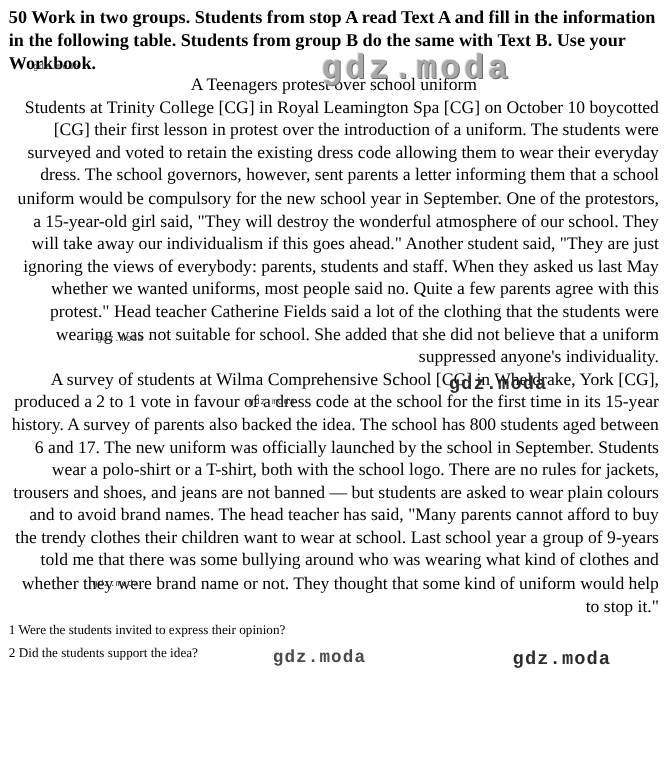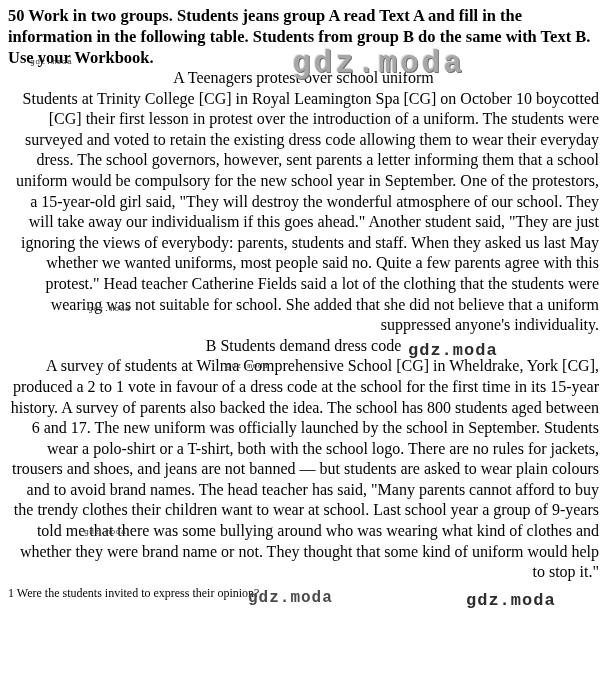--- a/index.html
+++ b/index.html
@@ -95,26 +95,26 @@
 <span class="watermark wm-large wm2">gdz.moda</span>
 <span class="watermark wm-tiny wm3">gdz.moda</span>
 <span class="watermark wm-med wm4">gdz.moda</span>
 <span class="watermark wm-tiny wm5">gdz.moda</span>
 <span class="watermark wm-tiny wm6">gdz.moda</span>
 <span class="watermark wm-med-light wm7">gdz.moda</span>
 <span class="watermark wm-med wm8">gdz.moda</span>
 
 <div class="page">
 
-  <p class="heading"><span>50</span> <span>Work in two groups. Students jeans group A read Text A and fill in the information in the following table. Students from group B do the same with Text B.</span> <span class="underline">Use your Workbook.</span></p>
+  <p class="heading"><span>50</span> <span>Work in two groups. Students from stop A read Text A and fill in the information in the following table. Students from group B do the same with Text B.</span> <span class="underline">Use your Workbook.</span></p>
 
   <p class="section-title"><span>A</span> <span>Teenagers protest over school uniform</span></p>
 
   <p class="body-text">Students at Trinity College [CG] in Royal Leamington Spa [CG] on October 10 boycotted [CG] their first lesson in protest over the introduction of a uniform. The students were surveyed and voted to retain the existing dress code allowing them to wear their everyday dress. The school governors, however, sent parents a letter informing them that a school uniform would be compulsory for the new school year in September. One of the protestors, a 15-year-old girl said, "They will destroy the wonderful atmosphere of our school. They will take away our individualism if this goes ahead." Another student said, "They are just ignoring the views of everybody: parents, students and staff. When they asked us last May whether we wanted uniforms, most people said no. Quite a few parents agree with this protest." Head teacher Catherine Fields said a lot of the clothing that the students were wearing was not suitable for school. She added that she did not believe that a uniform suppressed anyone's individuality.</p>
 
-  <p class="section-title"><span>B</span> <span>Students demand dress code</span></p>
 
   <p class="body-text">A survey of students at Wilma Comprehensive School [CG] in Wheldrake, York [CG], produced a 2 to 1 vote in favour of a dress code at the school for the first time in its 15-year history. A survey of parents also backed the idea. The school has 800 students aged between 6 and 17. The new uniform was officially launched by the school in September. Students wear a polo-shirt or a T-shirt, both with the school logo. There are no rules for jackets, trousers and shoes, and jeans are not banned — but students are asked to wear plain colours and to avoid brand names. The head teacher has said, "Many parents cannot afford to buy the trendy clothes their children want to wear at school. Last school year a group of 9-years told me that there was some bullying around who was wearing what kind of clothes and whether they were brand name or not. They thought that some kind of uniform would help to stop it."</p>
 
   <p class="question-line"><span>1</span> <span>Were the students invited to express their opinion?</span></p>
 
+  <p class="question-line"><span>2</span> <span>Did the students support the idea?</span></p>
 
 </div>
 
 </body></html>

